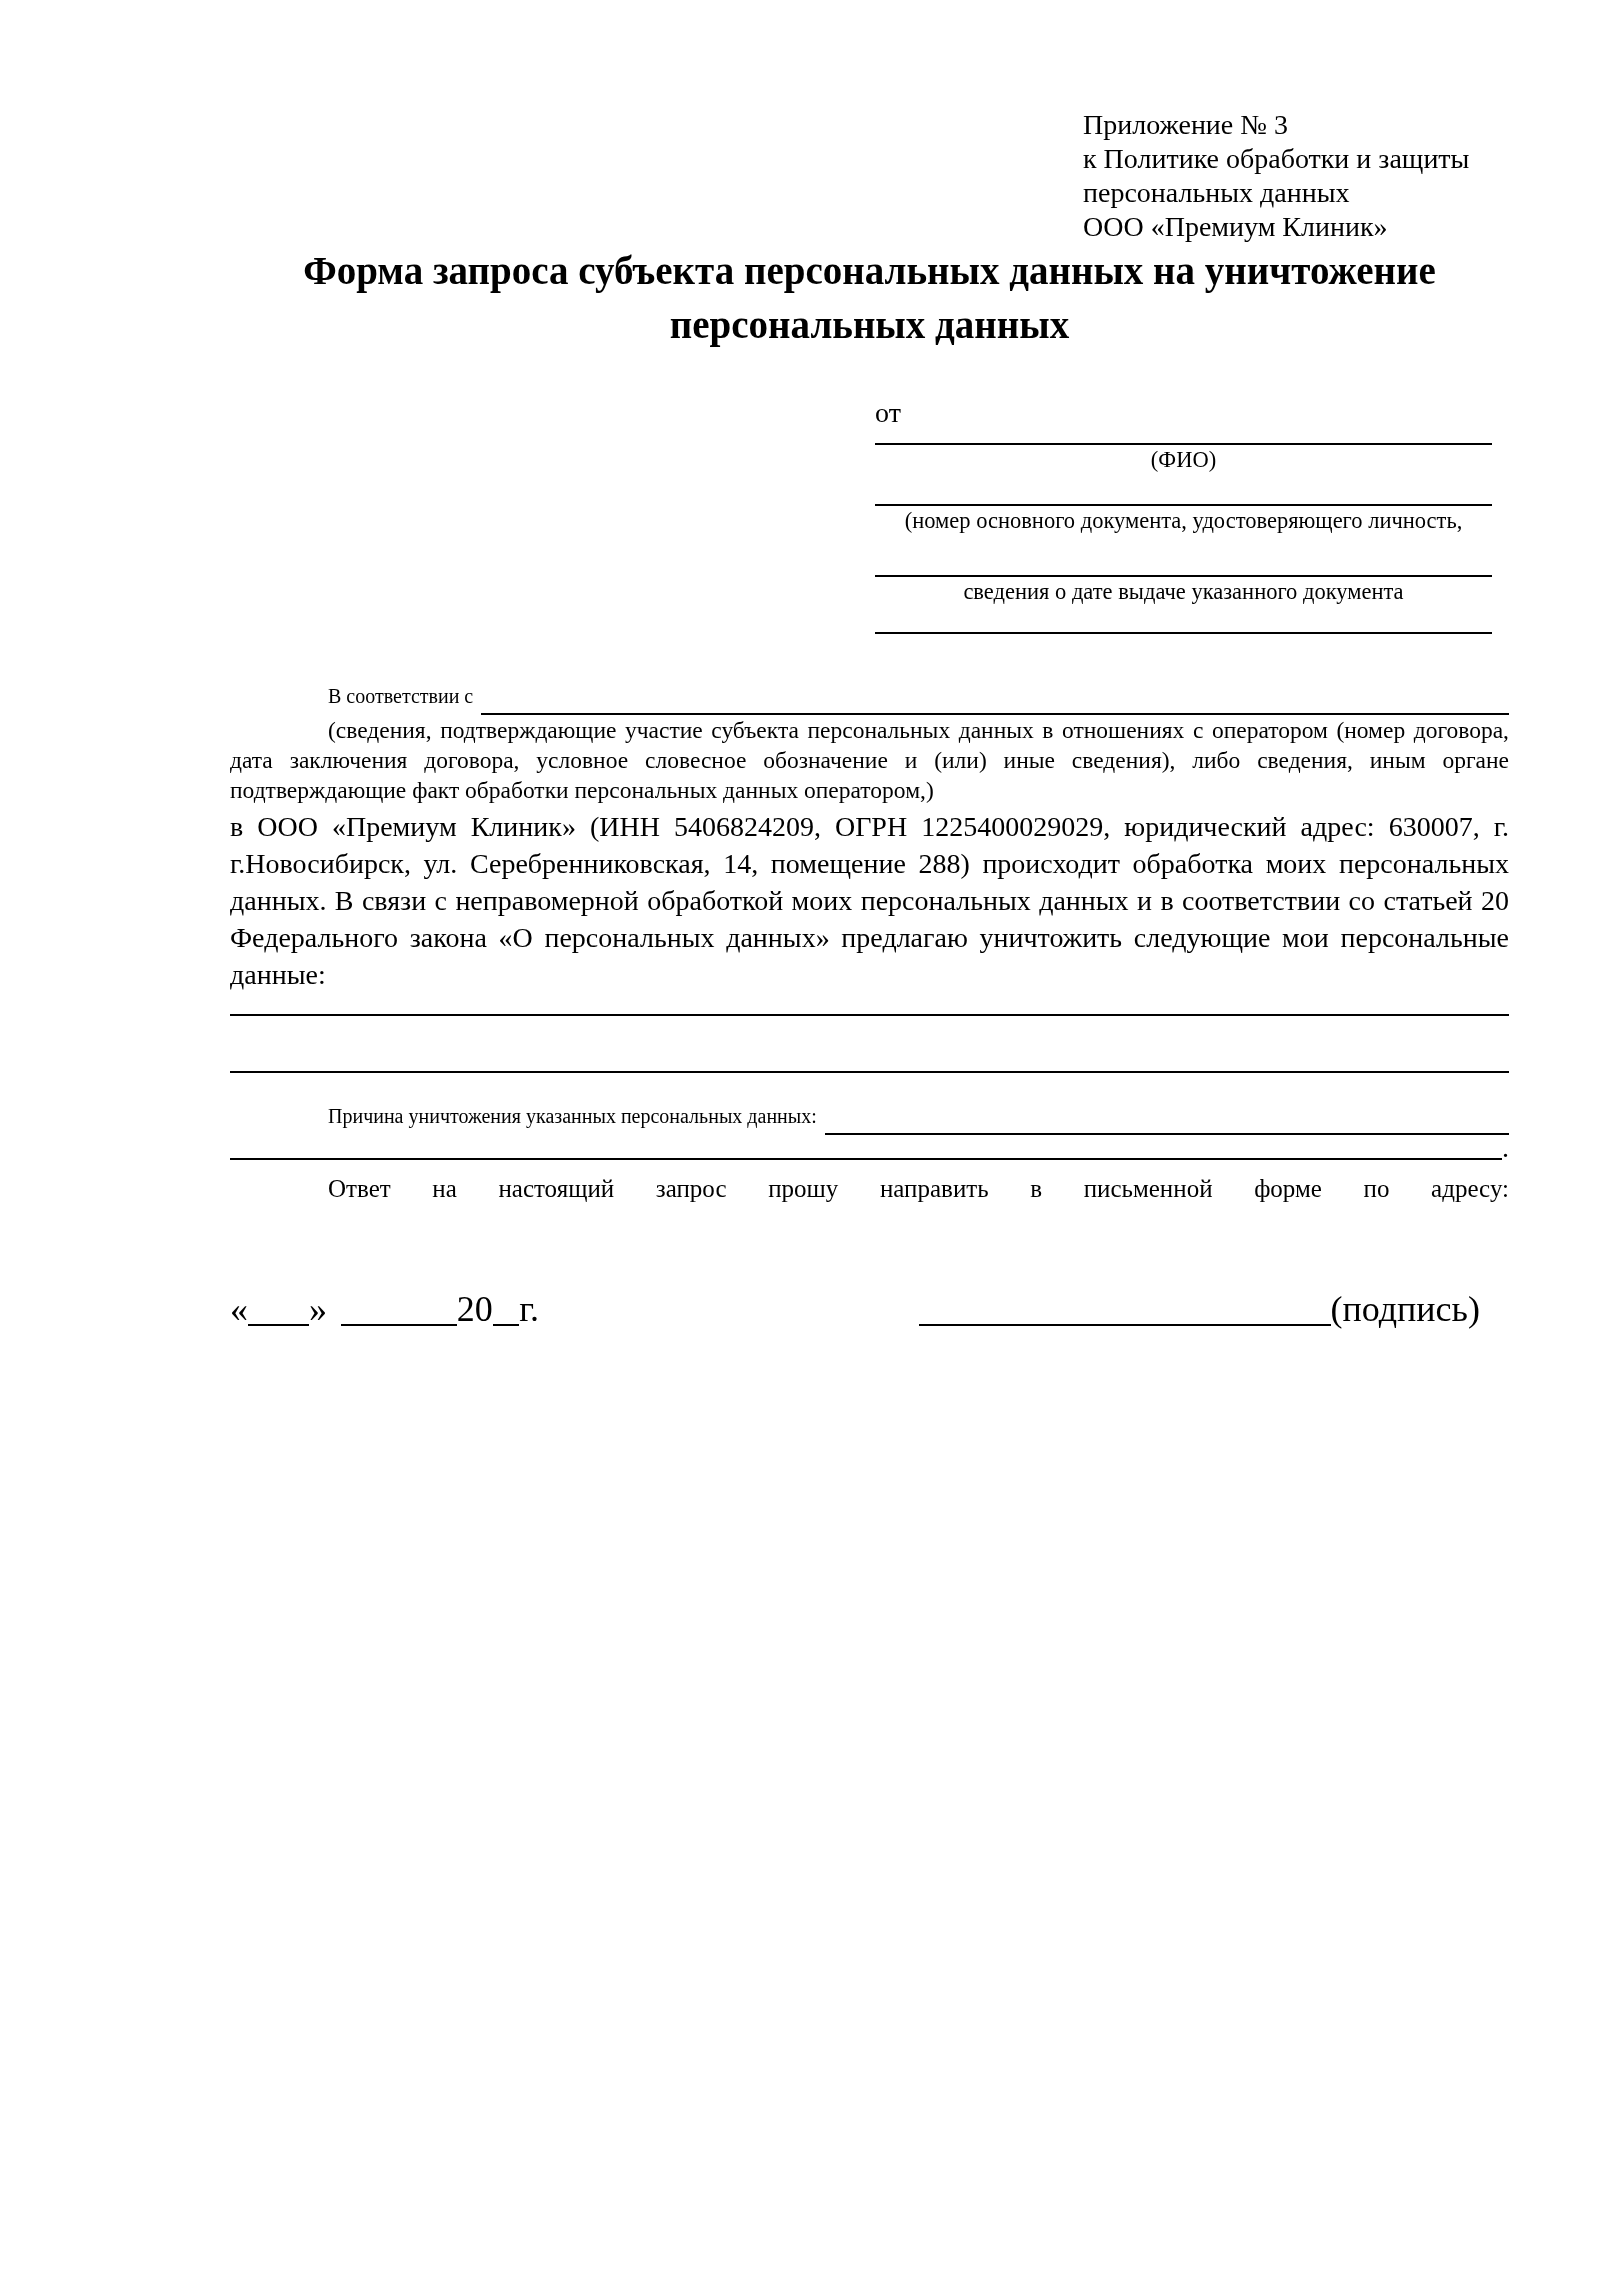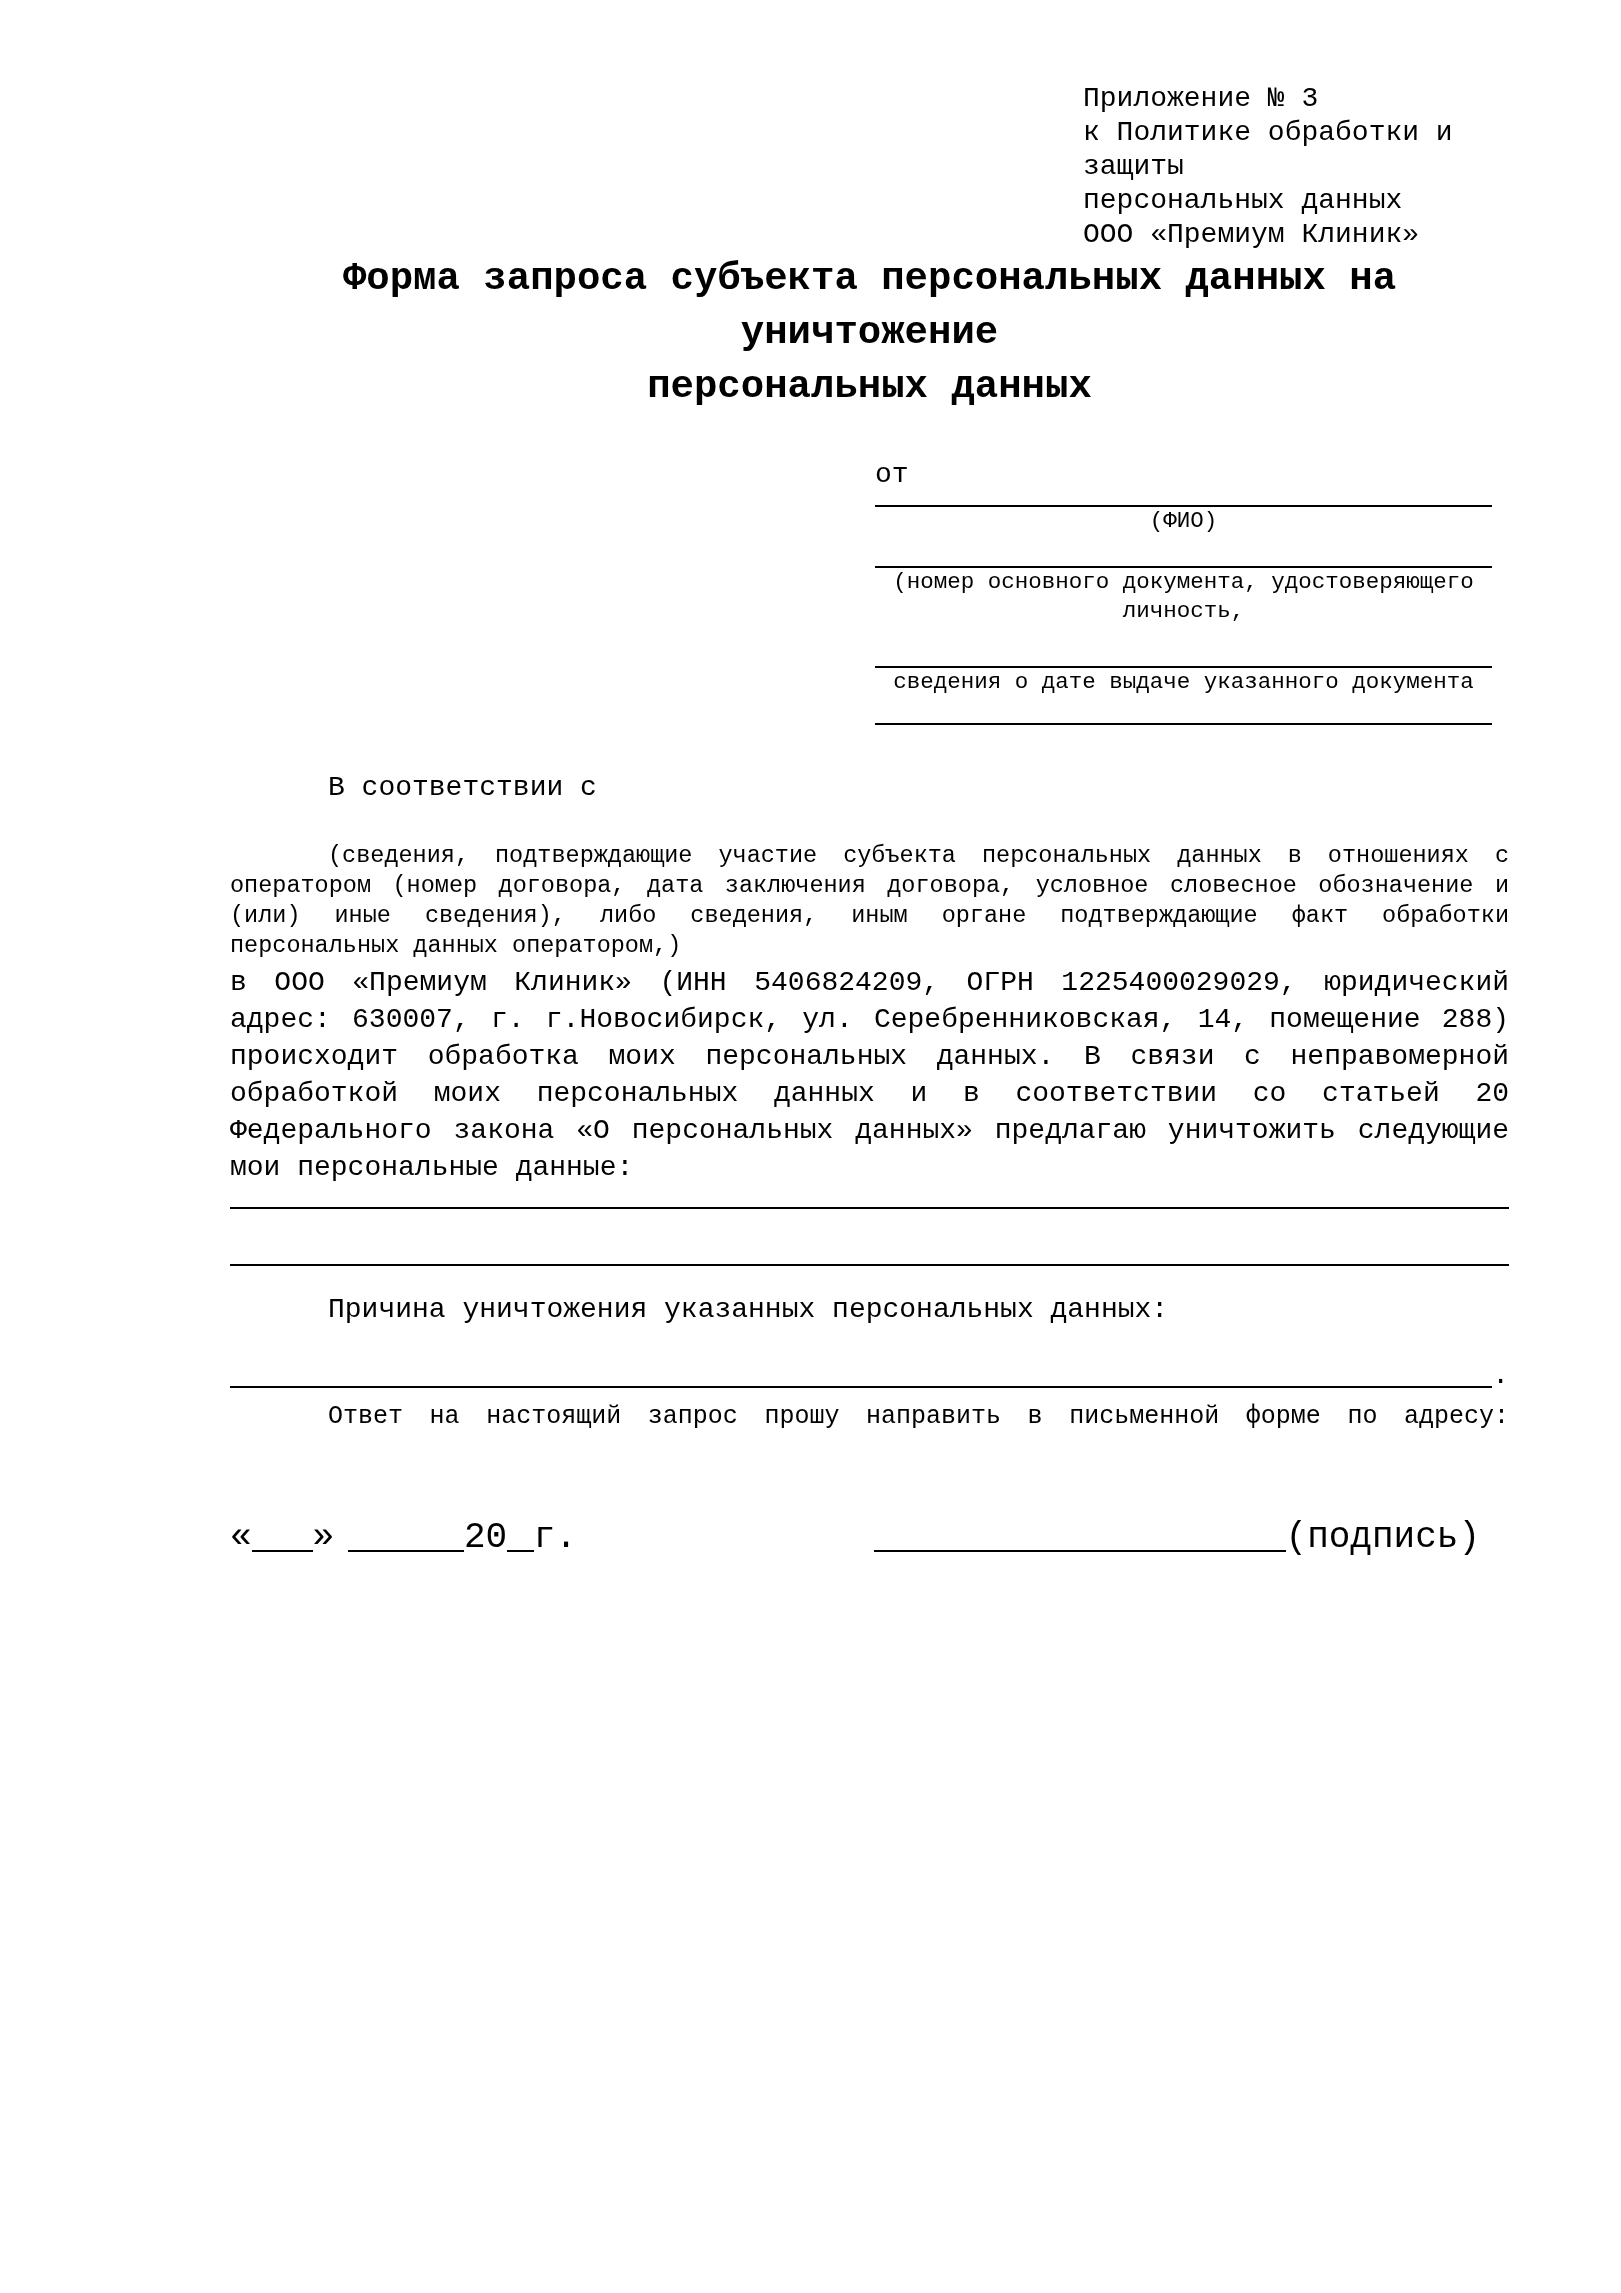--- a/index.html
+++ b/index.html
@@ -2,36 +2,36 @@
 <html lang="ru"><head>
 <meta charset="utf-8">
 <style>
   html,body { margin:0; padding:0; background:#ffffff; }
   .page {
     position:relative;
     width:1621px; height:2028px;
     margin:0 auto;
     background:#ffffff;
     color:#000000;
-    font-family:Liberation Mono, monospace;
+    font-family:Liberation Serif, serif;
     box-sizing:border-box;
-    padding:82px 112px 0 230px; 
+    padding:108px 112px 0 230px; 
     overflow:hidden;
   }
   
   .header { margin-left:853px; font-size:28px; line-height:34px; }
   
   .title { text-align:center; font-weight:bold; font-size:39px; line-height:54px; }
   
   .addressee { margin-top:42px; margin-left:645px; width:617px; font-size:28px; line-height:37px; }
   .cap { font-size:22.5px; line-height:29px; text-align:center; }
   .blank { border-bottom:2.9px solid #000; }
   .bl1 { height:11.8px; } .bl2 { height:30px; } .bl3 { height:40px; } .bl4 { height:26.5px; }
   
-  .row { display:flex; font-size:28px; line-height:37px;flex-direction:column; }
+  .row { display:flex; font-size:20px; line-height:37px; }
   .row .ind { margin-left:98px; white-space:nowrap; }
   .row .fill { flex:1 1 auto; border-bottom:2.9px solid #000; align-self:flex-end; height:33px; margin-left:7.8px; }
   .accordance { margin-top:44px; }
   .fine { margin:0; font-size:23.5px; line-height:30px; text-align:justify; text-indent:98px; }
   .para { margin:2.9px 0 0 0; font-size:28px; line-height:37px; text-align:justify; }
   .blankrow { border-bottom:2.9px solid #000; }
   .r1 { height:20.6px; } .r2 { height:55px; }
   .reason { margin-top:25px; }
   .lineperiod { display:flex; font-size:28px; }
   .lineperiod .fill2 { flex:1 1 auto; border-bottom:2.9px solid #000; height:22.5px; align-self:flex-end; }

